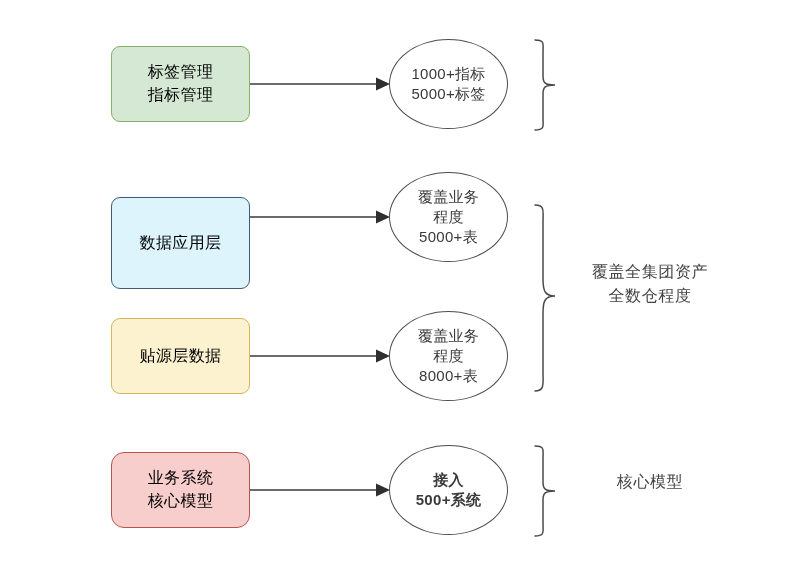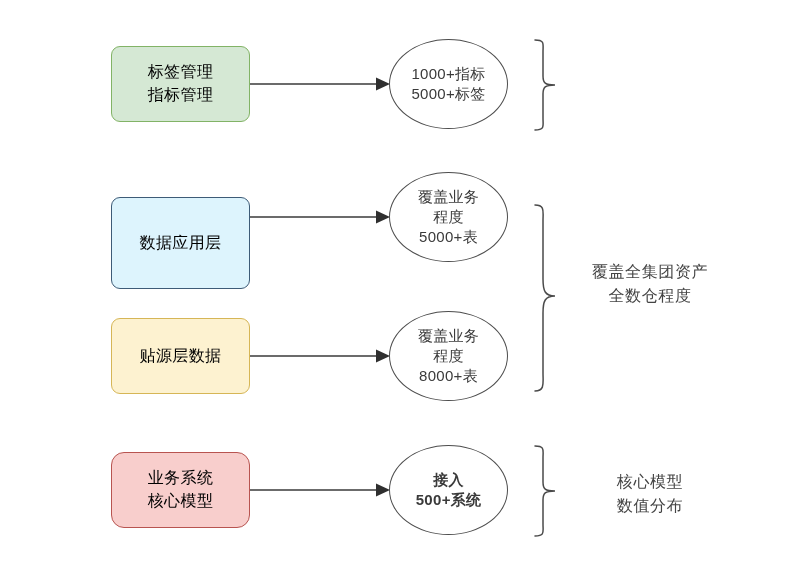--- a/index.html
+++ b/index.html
@@ -189,16 +189,15 @@
                L 12 38
                C 12 45, 14 47, 24 47
                C 14 47, 12 49, 12 56
                L 12 80
                C 12 88, 14 92, 4 92" fill="none" stroke="#4a4a4a" stroke-width="1.5" stroke-linecap="round"></path>
     </svg>
   </div>
 
   <div class="group-label" style="left:560px; top:470px; width:180px;">
     <span class="line-1">核心模型</span>
-    <span class="line-2">数值分布</span>
   </div>
 
 </div>
 
 </body></html>

